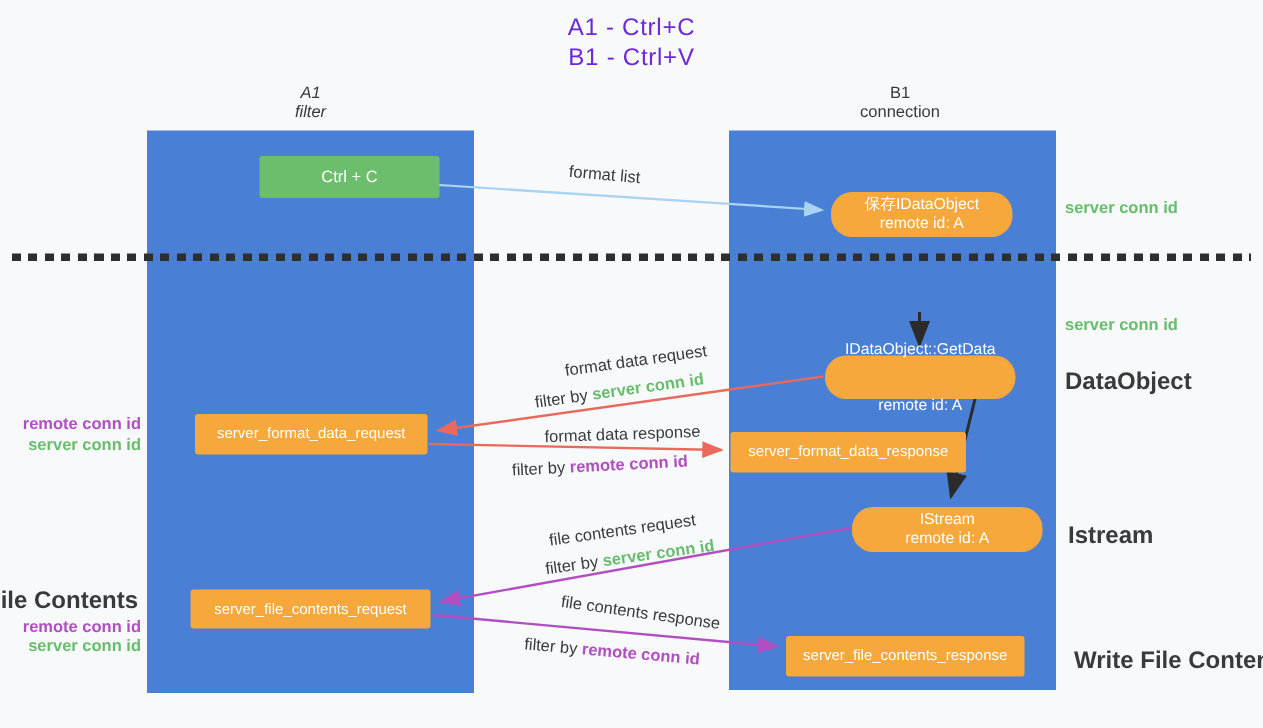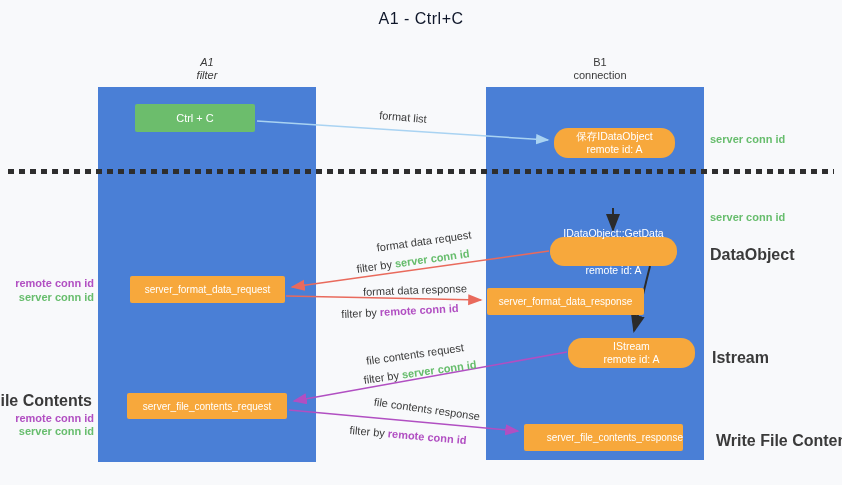--- a/index.html
+++ b/index.html
@@ -1,60 +1,61 @@
 <!DOCTYPE html>
 <html><head>
 <meta charset="utf-8">
 <style>
   html,body{margin:0;padding:0;background:#f8f9fb;}
   .canvas{
     position:relative;width:842px;height:485px;overflow:hidden;
     background:#f8f9fb;font-family:"Liberation Sans",sans-serif;color:#3a3a3a;
   }
   .title{position:absolute;top:9px;left:0;right:0;text-align:center;
-    font-size:16px;line-height:20px;letter-spacing:.5px;color:#0f172a;}
+    font-size:16px;line-height:20px;letter-spacing:.5px;color:#6d28d9;}
   .lane{position:absolute;top:87px;width:218px;background:#4a7fd6;}
   .lane-a{left:98px;height:375px;}
   .lane-b{left:486px;height:373px;}
   .lane-header{position:absolute;top:56px;width:120px;text-align:center;
     font-size:11px;line-height:13px;color:#3a3a3a;}
   .lh-a{left:147px;font-style:italic;} .lh-b{left:540px;}
   .divider{position:absolute;top:169px;left:8px;right:8px;height:5px;
     background:repeating-linear-gradient(90deg,#2e2e2e 0 6px,transparent 6px 11px);}
   .arrows{position:absolute;left:0;top:0;pointer-events:none;}
   .node{position:absolute;display:flex;flex-direction:column;align-items:center;
     justify-content:center;color:#fff;text-align:center;border-radius:2px;
     white-space:nowrap;}
-  .green{background:#6cbd6c;font-size:11px;}
+  .green{background:#6cbd6c;font-size:11px;margin-left:38px;}
   .orange{background:#f7a83c;font-size:10px;line-height:13px;}
   .two{font-size:10.5px;border-radius:14px;}
   .n-ctrlc{left:135px;top:104px;width:120px;height:28px;}
   .n-save{left:554px;top:128px;width:121px;height:30px;}
   .n-ctrlv{left:553px;top:183px;width:119px;height:24px;}
   .n-getdata{left:550px;top:237px;width:127px;height:29px;gap:24px;}
   .n-fmtreq{left:130px;top:276px;width:155px;height:27px;}
   .n-fmtresp{left:487px;top:288px;width:157px;height:27px;}
   .n-istream{left:568px;top:338px;width:127px;height:30px;}
   .n-filereq{left:127px;top:393px;width:160px;height:26px;}
-  .n-fileresp{left:524px;top:424px;width:159px;height:27px;align-items:flex-end;}
+  .n-fileresp{left:524px;top:424px;width:159px;height:27px;}
   .elabel{position:absolute;white-space:nowrap;font-size:11px;color:#3a3a3a;
     transform:translate(-50%,-50%) rotate(var(--r,0deg));}
   .slabel{position:absolute;white-space:nowrap;font-size:11px;color:#3a3a3a;}
   .slabel.rt{text-align:right;}
   .hl-green{color:#67bd6d;font-weight:bold;}
   .hl-purple{color:#b14fc2;font-weight:bold;}
   .plain{font-size:16px;font-weight:bold;}
 </style>
 </head>
 <body>
 
 <div class="canvas">
 
   <div class="title">
     <div>A1 - Ctrl+C</div>
+    <div>B1 - Ctrl+V</div>
   </div>
 
   <div class="lane-header lh-a">
     <div>A1</div>
     <div>filter</div>
   </div>
   <div class="lane-header lh-b">
     <div>B1</div>
     <div>connection</div>
   </div>

